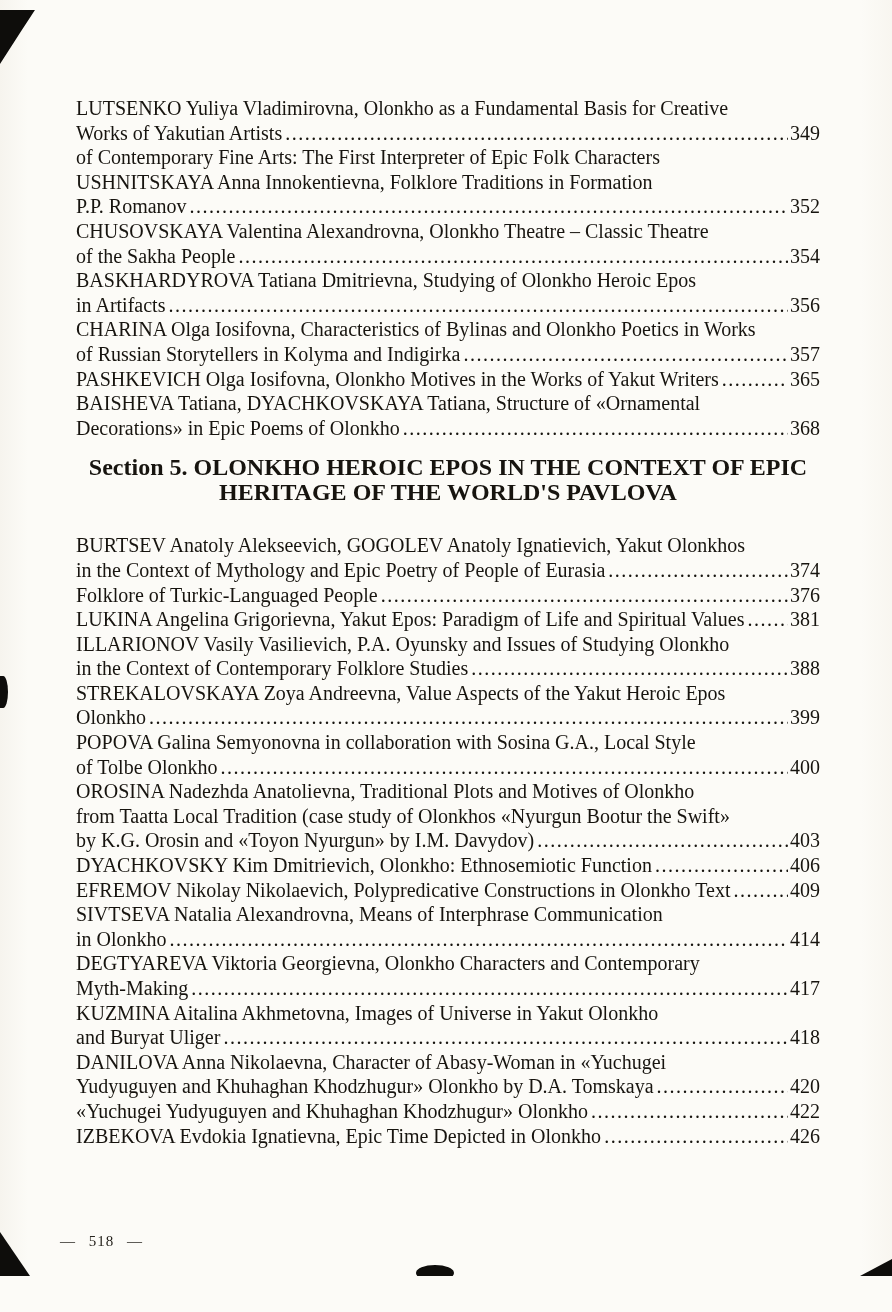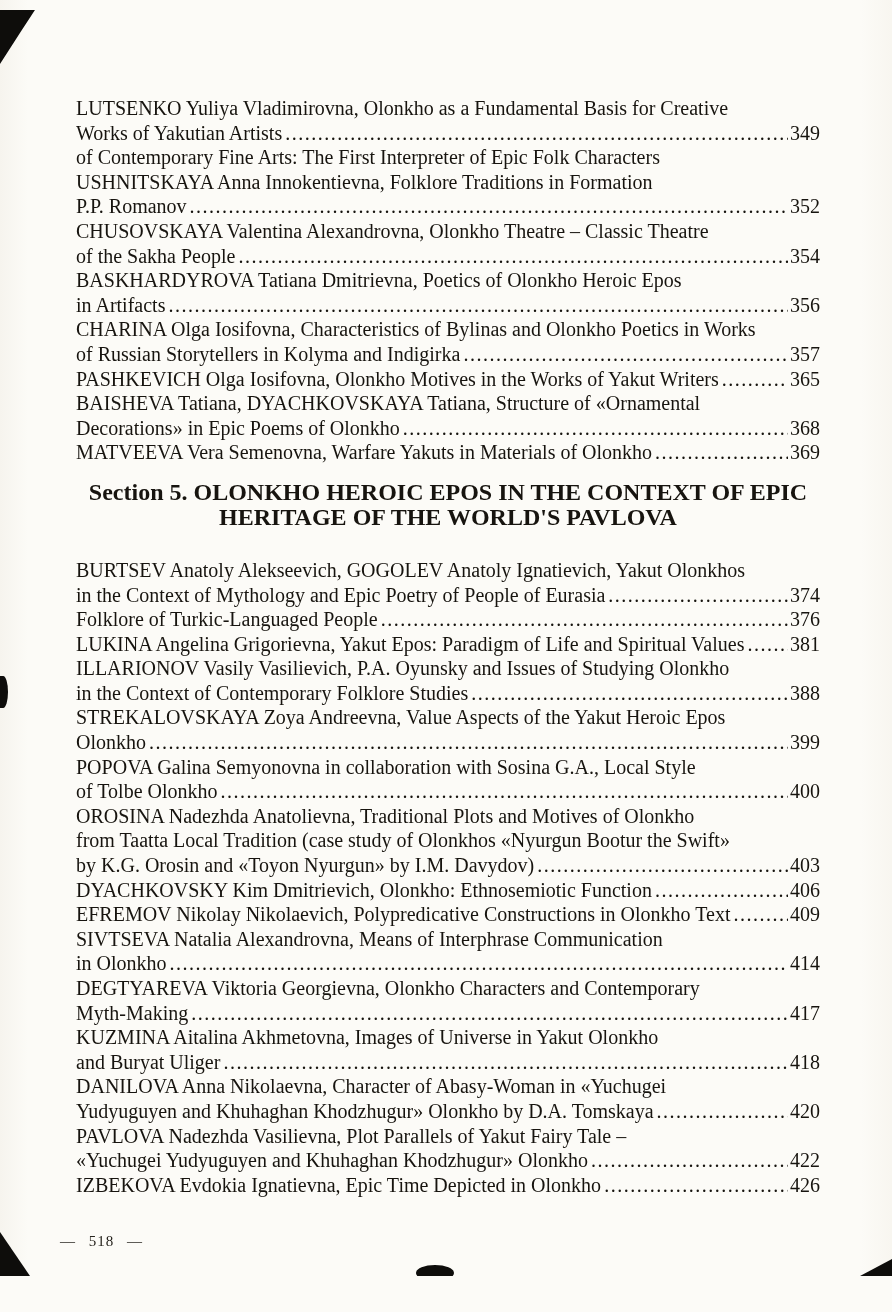--- a/index.html
+++ b/index.html
@@ -113,21 +113,21 @@
         </div>
         <div class="entry">
           <div class="line">CHUSOVSKAYA Valentina Alexandrovna, Olonkho Theatre – Classic Theatre</div>
           <div class="line last">
             <span class="txt">of the Sakha People</span>
             <span class="dots"></span>
             <span class="pg">354</span>
           </div>
         </div>
         <div class="entry">
-          <div class="line">BASKHARDYROVA Tatiana Dmitrievna, Poetics of Olonkho Heroic Epos</div>
+          <div class="line">BASKHARDYROVA Tatiana Dmitrievna, Studying of Olonkho Heroic Epos</div>
           <div class="line last">
             <span class="txt">in Artifacts</span>
             <span class="dots"></span>
             <span class="pg">356</span>
           </div>
         </div>
         <div class="entry">
           <div class="line">CHARINA Olga Iosifovna, Characteristics of Bylinas and Olonkho Poetics in Works</div>
           <div class="line last">
             <span class="txt">of Russian Storytellers in Kolyma and Indigirka</span>
@@ -141,27 +141,20 @@
             <span class="dots"></span>
             <span class="pg">365</span>
           </div>
         </div>
         <div class="entry">
           <div class="line">BAISHEVA Tatiana, DYACHKOVSKAYA Tatiana, Structure of «Ornamental</div>
           <div class="line last">
             <span class="txt">Decorations» in Epic Poems of Olonkho</span>
             <span class="dots"></span>
             <span class="pg">368</span>
-          </div>
-        </div>
-        <div class="entry">
-          <div class="line last">
-            <span class="txt">MATVEEVA Vera Semenovna, Warfare Yakuts in Materials of Olonkho</span>
-            <span class="dots"></span>
-            <span class="pg">369</span>
           </div>
         </div>
       </div>
 
     <h2 class="heading">
       <div>Section 5. OLONKHO HEROIC EPOS IN THE CONTEXT OF EPIC</div>
       <div>HERITAGE OF THE WORLD'S PAVLOVA</div>
     </h2>
 
     <div id="toc-lower">
@@ -260,21 +253,20 @@
         </div>
         <div class="entry">
           <div class="line">DANILOVA Anna Nikolaevna, Character of Abasy-Woman in «Yuchugei</div>
           <div class="line last">
             <span class="txt">Yudyuguyen and Khuhaghan Khodzhugur» Olonkho by D.A. Tomskaya</span>
             <span class="dots"></span>
             <span class="pg">420</span>
           </div>
         </div>
         <div class="entry">
-          <div class="line">PAVLOVA Nadezhda Vasilievna, Plot Parallels of Yakut Fairy Tale –</div>
           <div class="line last">
             <span class="txt">«Yuchugei Yudyuguyen and Khuhaghan Khodzhugur» Olonkho</span>
             <span class="dots"></span>
             <span class="pg">422</span>
           </div>
         </div>
         <div class="entry">
           <div class="line last">
             <span class="txt">IZBEKOVA Evdokia Ignatievna, Epic Time Depicted in Olonkho</span>
             <span class="dots"></span>

